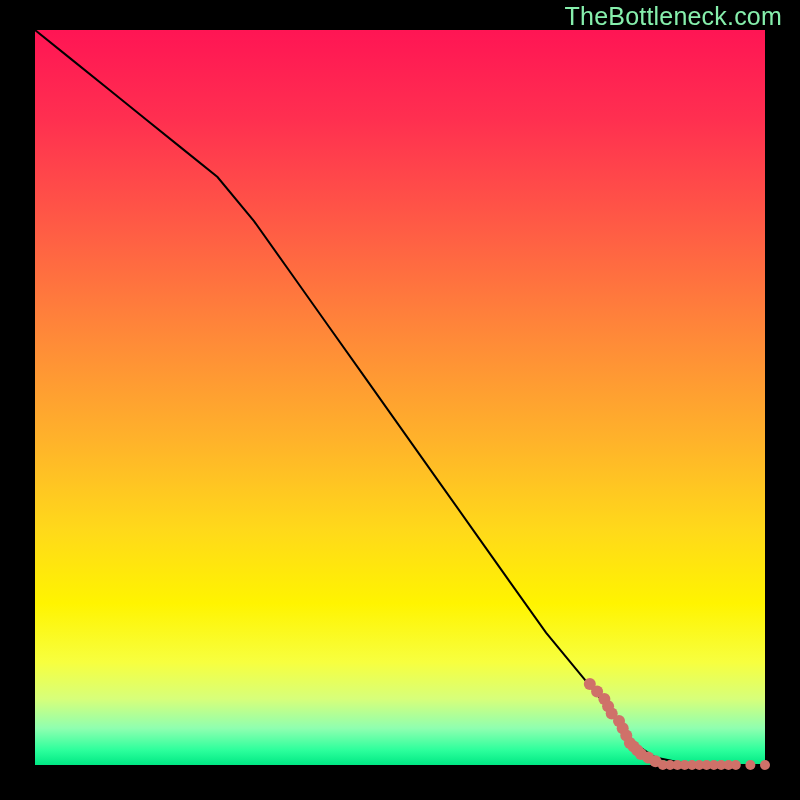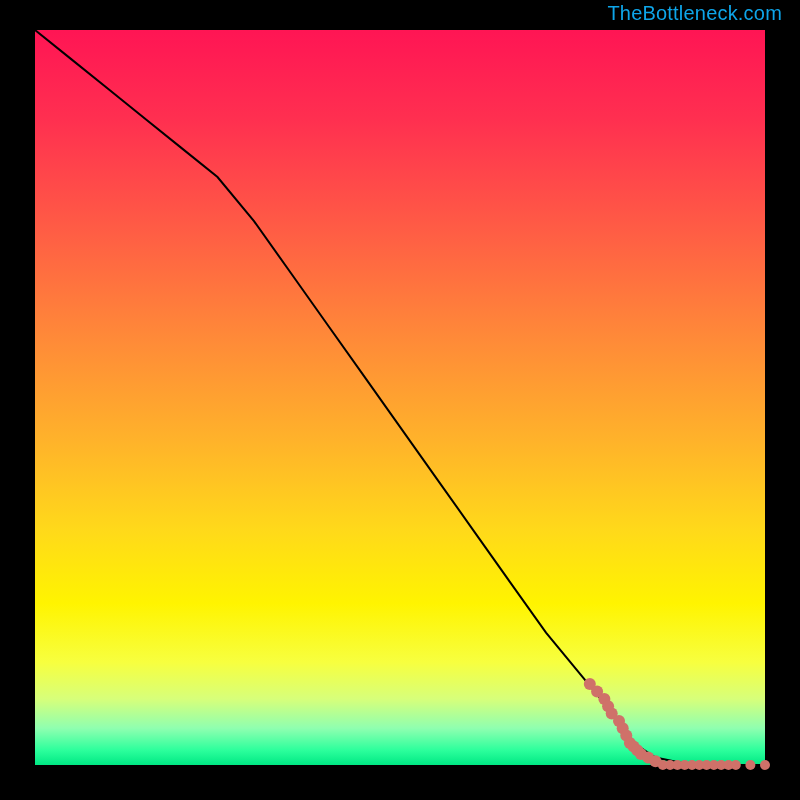--- a/index.html
+++ b/index.html
@@ -14,22 +14,22 @@
   .frame {
     position: relative;
     width: 800px;
     height: 800px;
     background: #000;
   }
   .attribution {
     position: absolute;
     top: 2px;
     right: 18px;
-    color: #0ea5e9;
-    font-size: 20px;
+    color: #86efac;
+    font-size: 25px;
     font-weight: 500;
     letter-spacing: 0.2px;
   }
   .plot-area {
     position: absolute;
     left: 35px;
     top: 30px;
     width: 730px;
     height: 735px;
     

